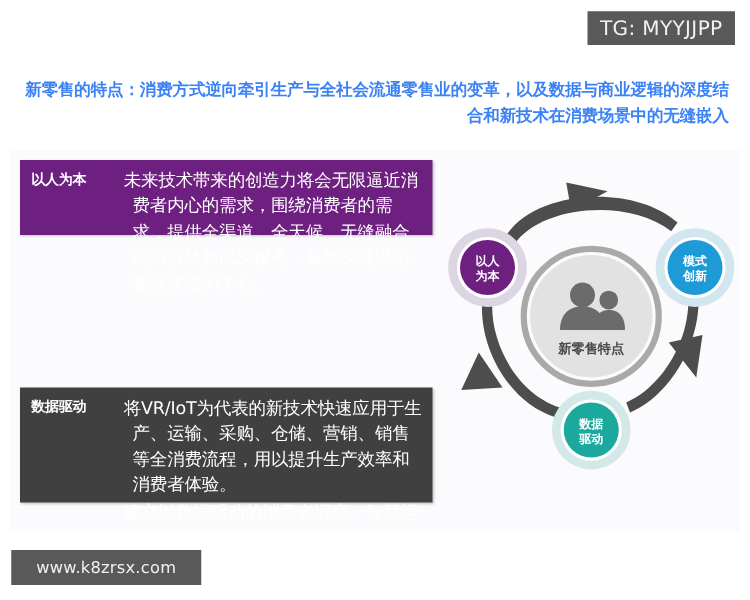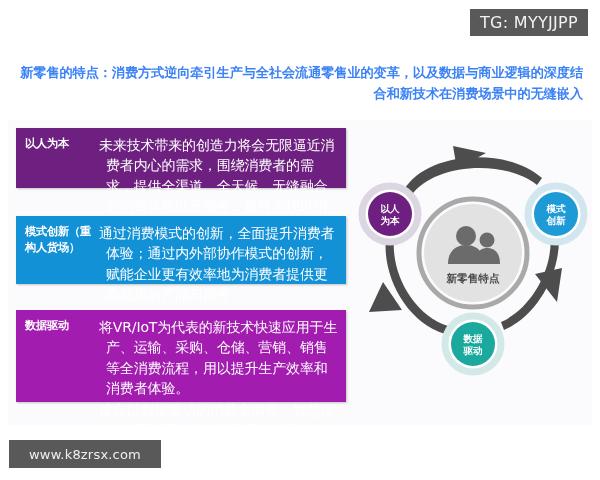--- a/index.html
+++ b/index.html
@@ -82,21 +82,21 @@
   }
   .bullet {
     display: block;
     text-indent: -7px;
     padding-left: 7px;
   }
   .bullet + .bullet { margin-top: 1px; }
 
   #box-people  { top: 8px;   height: 60px;  background: #6e2080; }
   #box-model   { top: 96px;  height: 68px;  background: #1391d6; }
-  #box-data    { top: 190px; height: 92px;  background: #a21caf; }
+  #box-data    { top: 190px; height: 92px;  background: #404040; }
 
   
   .diagram {
     position: absolute;
     left: 348px;
     top: 2px;
     width: 234px;
     height: 262px;
   }
   .diagram svg { display: block; }
@@ -139,26 +139,20 @@
 
 <div class="stage">
 
   <div class="box" id="box-people">
     <div class="box-title">以人为本</div>
     <div class="box-body">
       <span class="bullet">未来技术带来的创造力将会无限逼近消费者内心的需求，围绕消费者的需求，提供全渠道、全天候、无缝融合的消费体验以及服务，最终实现以消费者体验为中心。</span>
     </div>
   </div>
 
-  <div class="box" id="box-model">
-    <div class="box-title">模式创新（重构人货场）</div>
-    <div class="box-body">
-      <span class="bullet">通过消费模式的创新，全面提升消费者体验；通过内外部协作模式的创新，赋能企业更有效率地为消费者提供更高品质的产品与服务。</span>
-    </div>
-  </div>
 
   <div class="box" id="box-data">
     <div class="box-title">数据驱动</div>
     <div class="box-body">
       <span class="bullet">将VR/IoT为代表的新技术快速应用于生产、运输、采购、仓储、营销、销售等全消费流程，用以提升生产效率和消费者体验。</span>
       <span class="bullet">建立以数据驱动的消费者洞察、智慧运营管理体系，将智慧渗透入消费的各个环节；</span>
     </div>
   </div>
 
   <div class="diagram">

